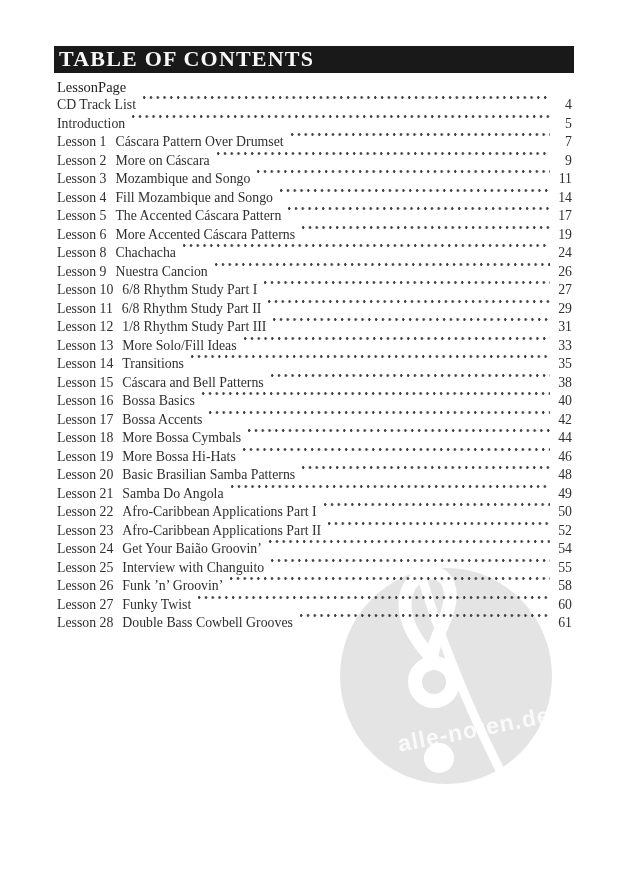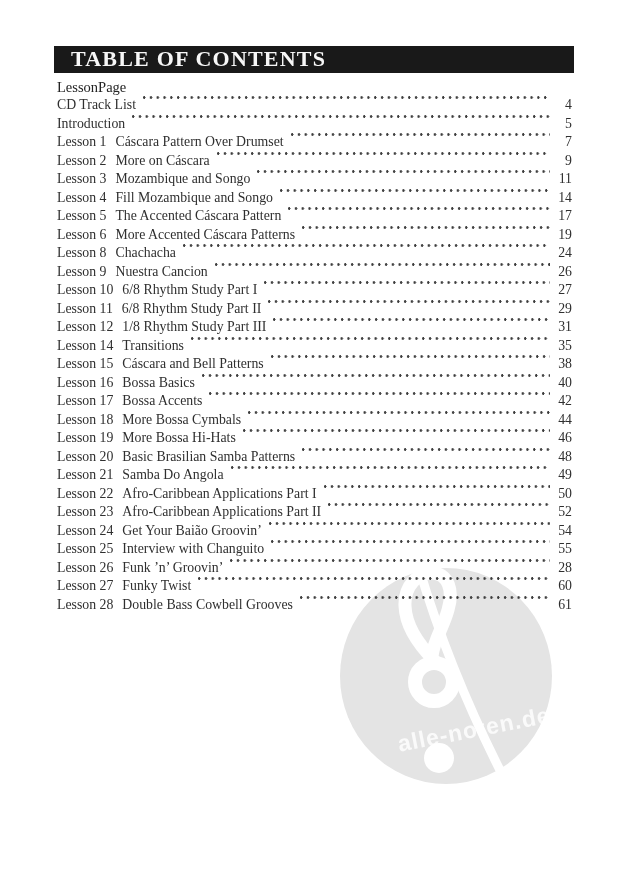--- a/index.html
+++ b/index.html
@@ -43,21 +43,21 @@
     height: 27px;
     background: #191919;
     z-index: 1;
   }
   .title-bar span {
     display: block;
     font-size: 22px;
     font-weight: bold;
     letter-spacing: 1.2px;
     line-height: 26px;
-    padding-left: 17px;
+    padding-left: 5px;
     color: #f7f7f7;
   }
   
   .col-head {
     position: absolute;
     left: 57px;
     top: 79px;
     width: 516px;
     display: flex;
     justify-content: flex-start;
@@ -201,20 +201,26 @@
       <span class="leader"></span>
       <span class="pg">29</span>
     </div>
       <div class="row">
       <span class="lbl">Lesson 12</span>
       <span class="ttl">1/8 Rhythm Study Part III</span>
       <span class="leader"></span>
       <span class="pg">31</span>
     </div>
       <div class="row">
+      <span class="lbl">Lesson 13</span>
+      <span class="ttl">More Solo/Fill Ideas</span>
+      <span class="leader"></span>
+      <span class="pg">33</span>
+    </div>
+      <div class="row">
       <span class="lbl">Lesson 14</span>
       <span class="ttl">Transitions</span>
       <span class="leader"></span>
       <span class="pg">35</span>
     </div>
       <div class="row">
       <span class="lbl">Lesson 15</span>
       <span class="ttl">Cáscara and Bell Patterns</span>
       <span class="leader"></span>
       <span class="pg">38</span>
@@ -276,21 +282,21 @@
       <div class="row">
       <span class="lbl">Lesson 25</span>
       <span class="ttl">Interview with Changuito</span>
       <span class="leader"></span>
       <span class="pg">55</span>
     </div>
       <div class="row">
       <span class="lbl">Lesson 26</span>
       <span class="ttl">Funk ’n’ Groovin’</span>
       <span class="leader"></span>
-      <span class="pg">28</span>
+      <span class="pg">58</span>
     </div>
       <div class="row">
       <span class="lbl">Lesson 27</span>
       <span class="ttl">Funky Twist</span>
       <span class="leader"></span>
       <span class="pg">60</span>
     </div>
       <div class="row">
       <span class="lbl">Lesson 28</span>
       <span class="ttl">Double Bass Cowbell Grooves</span>

